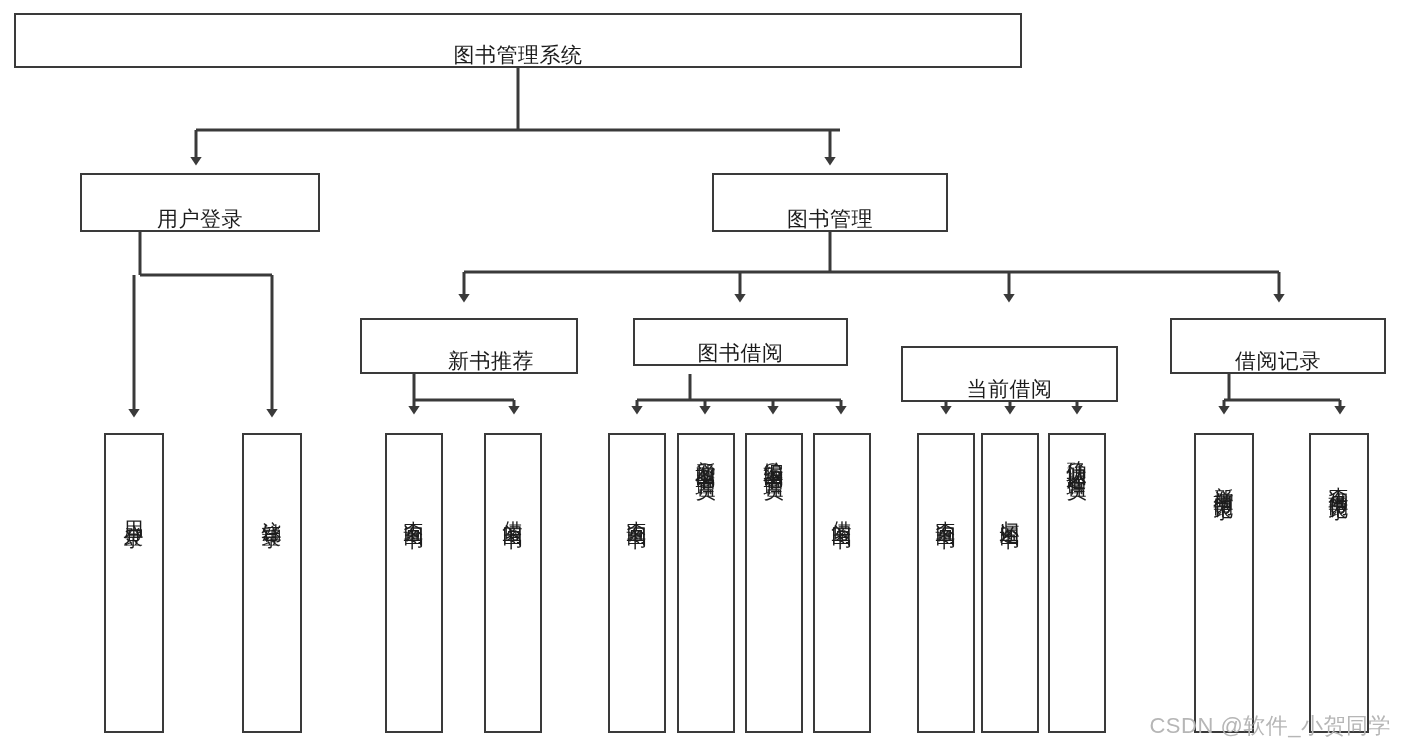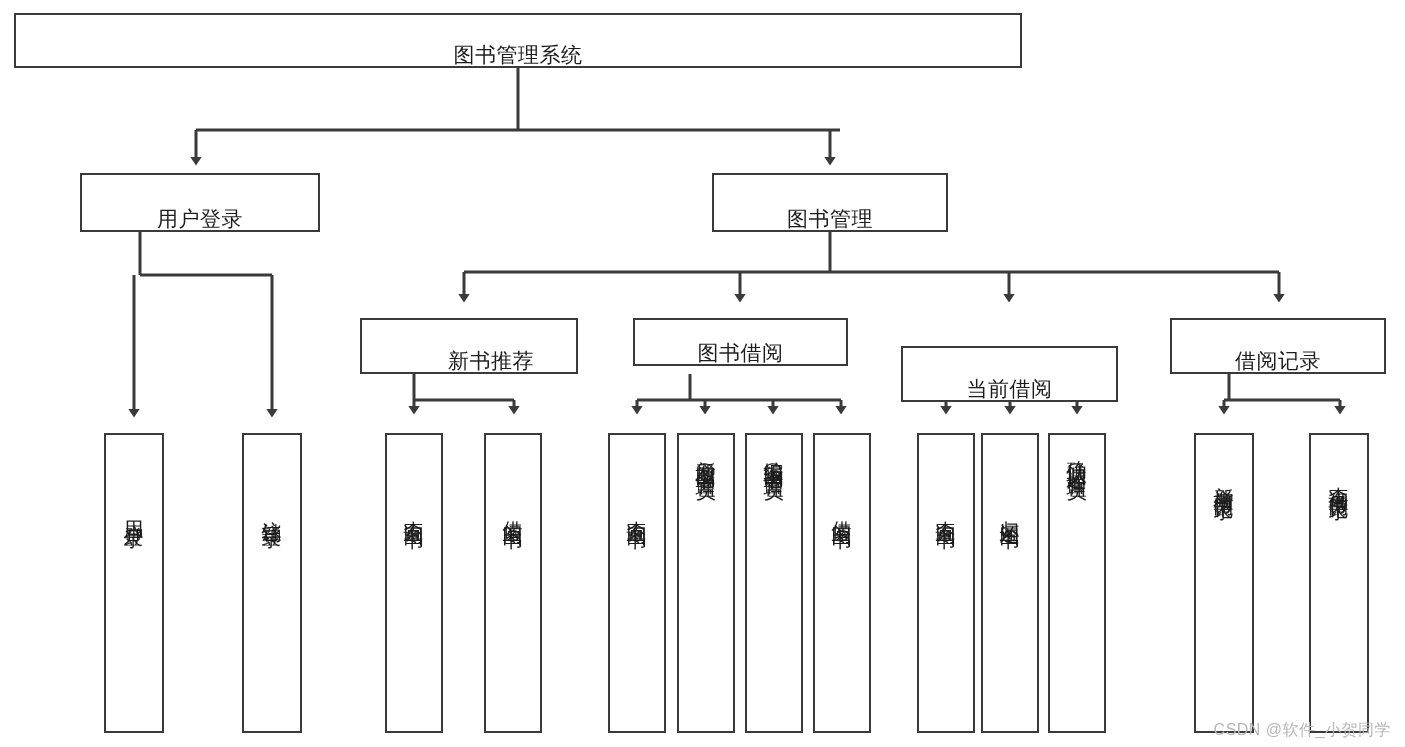--- a/index.html
+++ b/index.html
@@ -58,21 +58,21 @@
   .node.vert.midlow .label {
     margin-top: 26px;
   }
   .node.vert.top .label {
     margin-top: 0px;
   }
   .watermark {
     position: absolute;
     right: 14px;
     bottom: 6px;
-    font-size: 16px;
+    font-size: 22px;
     color: #b6b6b6;
     letter-spacing: 0.5px;
     white-space: nowrap;
   }
 </style>
 </head>
 <body>
 
 <div id="stage">
 

